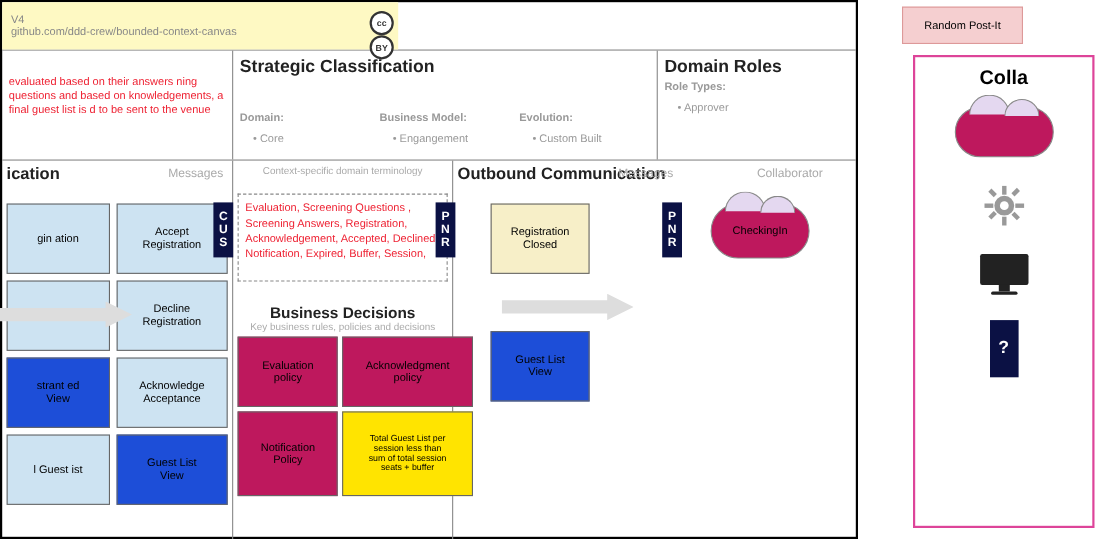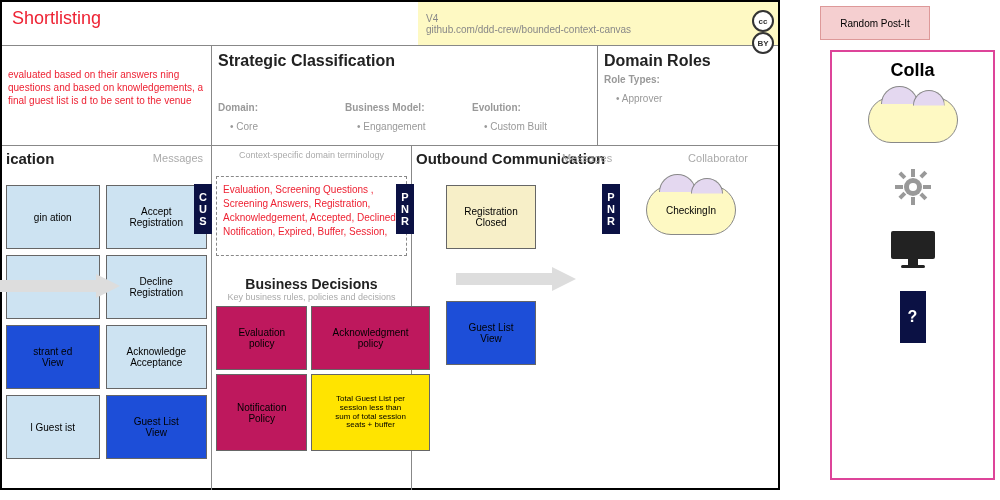--- a/index.html
+++ b/index.html
@@ -39,21 +39,21 @@
   .vbar { position: absolute; width: 18px; background: #0b1144; color: #fff; display: flex; flex-direction: column; align-items: center; justify-content: center; font-weight: bold; font-size: 11px; padding: 2px 0; }
   .vbar span { line-height: 1.1; }
   .cus { left: 192px; top: 38px; height: 50px; z-index: 5; }
   .pnr1 { left: 394px; top: 38px; height: 50px; z-index: 5; }
   .pnr2 { left: 600px; top: 38px; height: 50px; z-index: 5; }
   .ubiq-text { border: 1.5px dashed #888; padding: 6px; color: #e23; font-size: 10px; line-height: 1.4; margin-top: 16px; min-height: 80px; }
   .biz-title { font-size: 14px; font-weight: bold; color: #222; margin-top: 20px; text-align: center; }
   .biz-grid { display: grid; grid-template-columns: 1fr 1fr; gap: 4px; margin-top: 4px; }
   .out-area { display: flex; gap: 30px; margin-top: 18px; align-items: flex-start; }
   .out-col { display: flex; flex-direction: column; gap: 10px; }
-  .cloud { width: 90px; height: 50px; background: #fef9c3; border: 1px solid #888; border-radius: 50px; display: flex; align-items: center; justify-content: center; font-size: 10px; position: relative; }
+  .cloud { width: 90px; height: 50px; background: #be185d; border: 1px solid #888; border-radius: 50px; display: flex; align-items: center; justify-content: center; font-size: 10px; position: relative; }
   .cloud::before, .cloud::after { content: ""; position: absolute; background: #e4d8f0; border: 1px solid #888; border-radius: 50%; }
   .cloud::before { width: 35px; height: 35px; top: -12px; left: 12px; border-bottom: none; clip-path: inset(0 0 50% 0); }
   .cloud::after { width: 30px; height: 30px; top: -8px; right: 12px; border-bottom: none; clip-path: inset(0 0 50% 0); }
   .arrow { width: 120px; height: 24px; background: #ddd; clip-path: polygon(0 25%, 80% 25%, 80% 0, 100% 50%, 80% 100%, 80% 75%, 0 75%); margin-top: 8px; }
   .arrow-in { position: absolute; left: -2px; top: 120px; }
   .arrow-out { margin-left: 10px; }
   .collab-label { position: absolute; right: 30px; top: 6px; color: #aaa; font-size: 11px; }
   
   .postit { position: absolute; left: 820px; top: 6px; width: 110px; height: 34px; background: #f5cfd0; border: 1px solid #d99; display: flex; align-items: center; justify-content: center; font-size: 10px; }
   .right-panel { position: absolute; left: 830px; top: 50px; width: 165px; height: 430px; border: 2px solid #d49; padding: 8px; }
@@ -64,23 +64,20 @@
   .monitor-screen { width: 44px; height: 28px; background: #222; border-radius: 2px; }
   .monitor-stand { width: 10px; height: 6px; background: #222; margin: 0 auto; }
   .monitor-base { width: 24px; height: 3px; background: #222; margin: 0 auto; border-radius: 2px; }
   .qbox { width: 26px; height: 52px; background: #0b1144; color: #fff; display: flex; align-items: center; justify-content: center; font-size: 16px; font-weight: bold; }
 </style>
 </head>
 <body>
 
 <div class="canvas">
   <div class="header">
-    <div class="title-box">
-      <div class="title">Shortlisting</div>
-    </div>
     <div class="meta-box">
       <div>
         <div>V4</div>
         <div>github.com/ddd-crew/bounded-context-canvas</div>
       </div>
       <div class="cc-badge">
         <span>cc</span>
         <span>BY</span>
       </div>
     </div>

